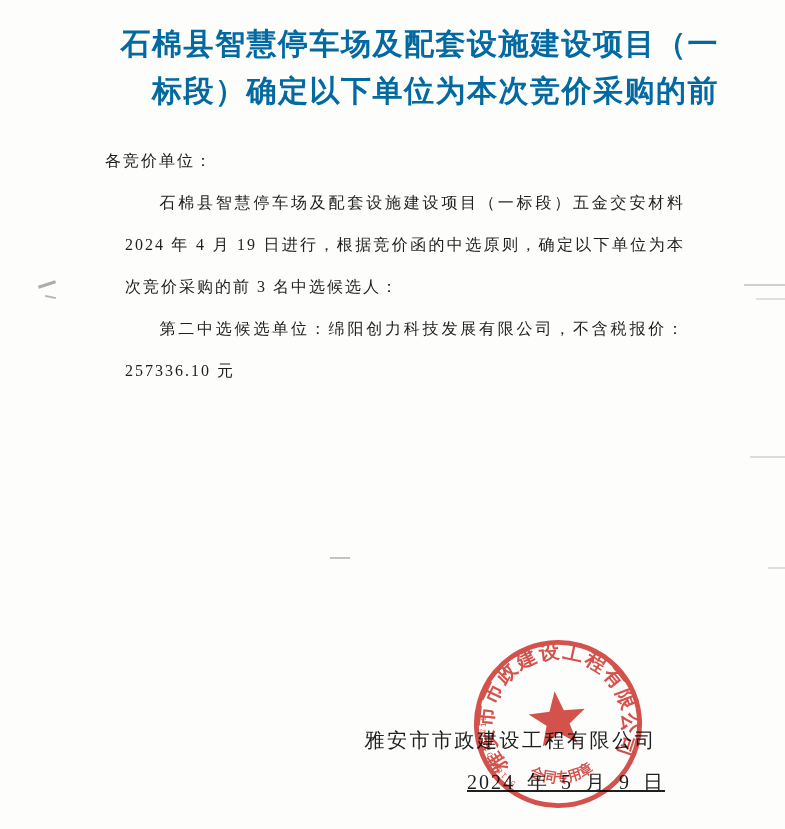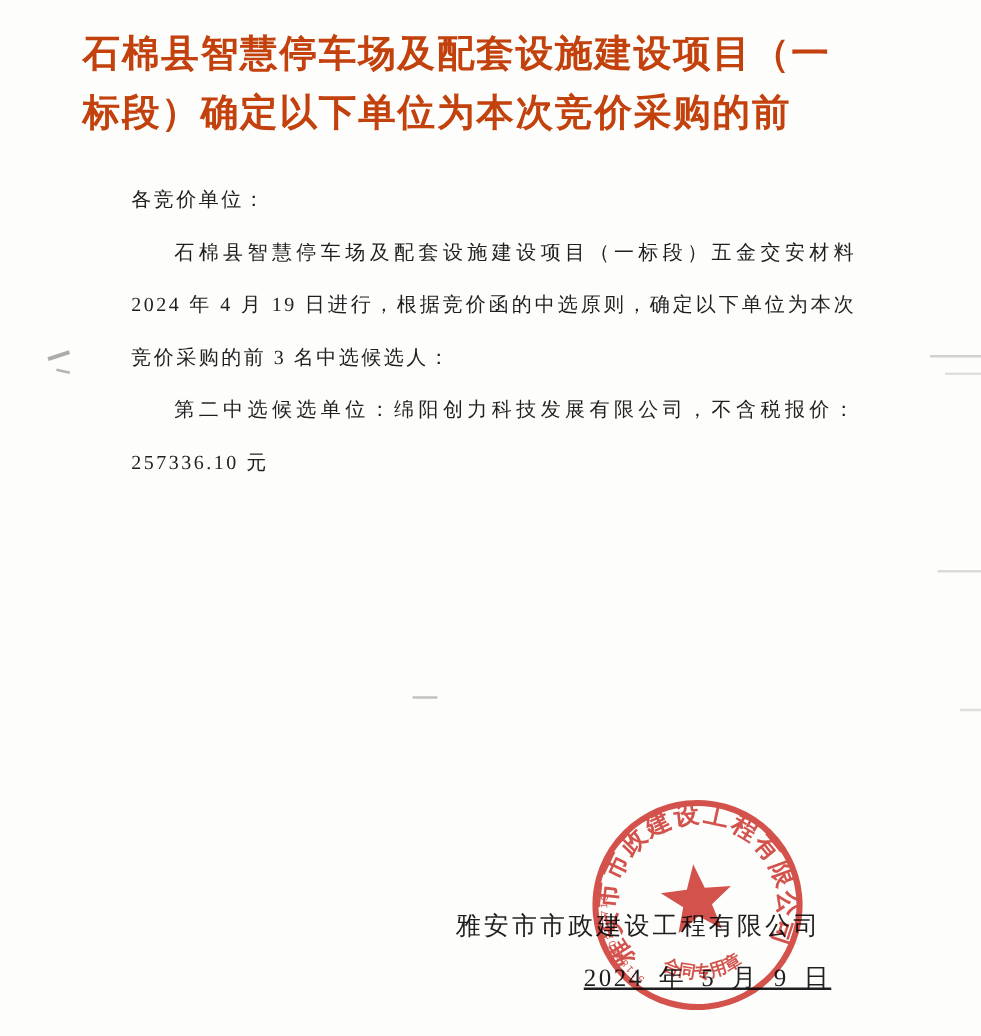--- a/index.html
+++ b/index.html
@@ -9,38 +9,38 @@
     width: 785px;
     height: 829px;
     margin: 0 auto;
     background: #fdfdfc;
     overflow: hidden;
     font-family: "Liberation Serif", serif;
     color: #1f1f1f;
   }
   .title {
     margin: 20px 66px 0 66px;
-    text-align: left;
+    text-align: right;
     font-family: "Liberation Sans", sans-serif;
     font-weight: 700;
     font-size: 30px;
     line-height: 47px;
     letter-spacing: 1.5px;
-    color: #c2410c;
+    color: #0369a1;
   }
   .body-text {
     margin: 26px 100px 0 105px;
     width: 580px;
     font-size: 16px;
     line-height: 42px;
     letter-spacing: 2px;
     text-align: justify;
   }
   .salutation { text-indent: 0; }
-  .para { text-indent: 2.15em; }
+  .para { text-indent: 2.15em; margin-left: 20px; }
   .signature {
     position: absolute;
     top: 727px;
     right: 128px;
     font-size: 20px;
     letter-spacing: 2.5px;
   }
   .doc-date {
     position: absolute;
     top: 769px;

